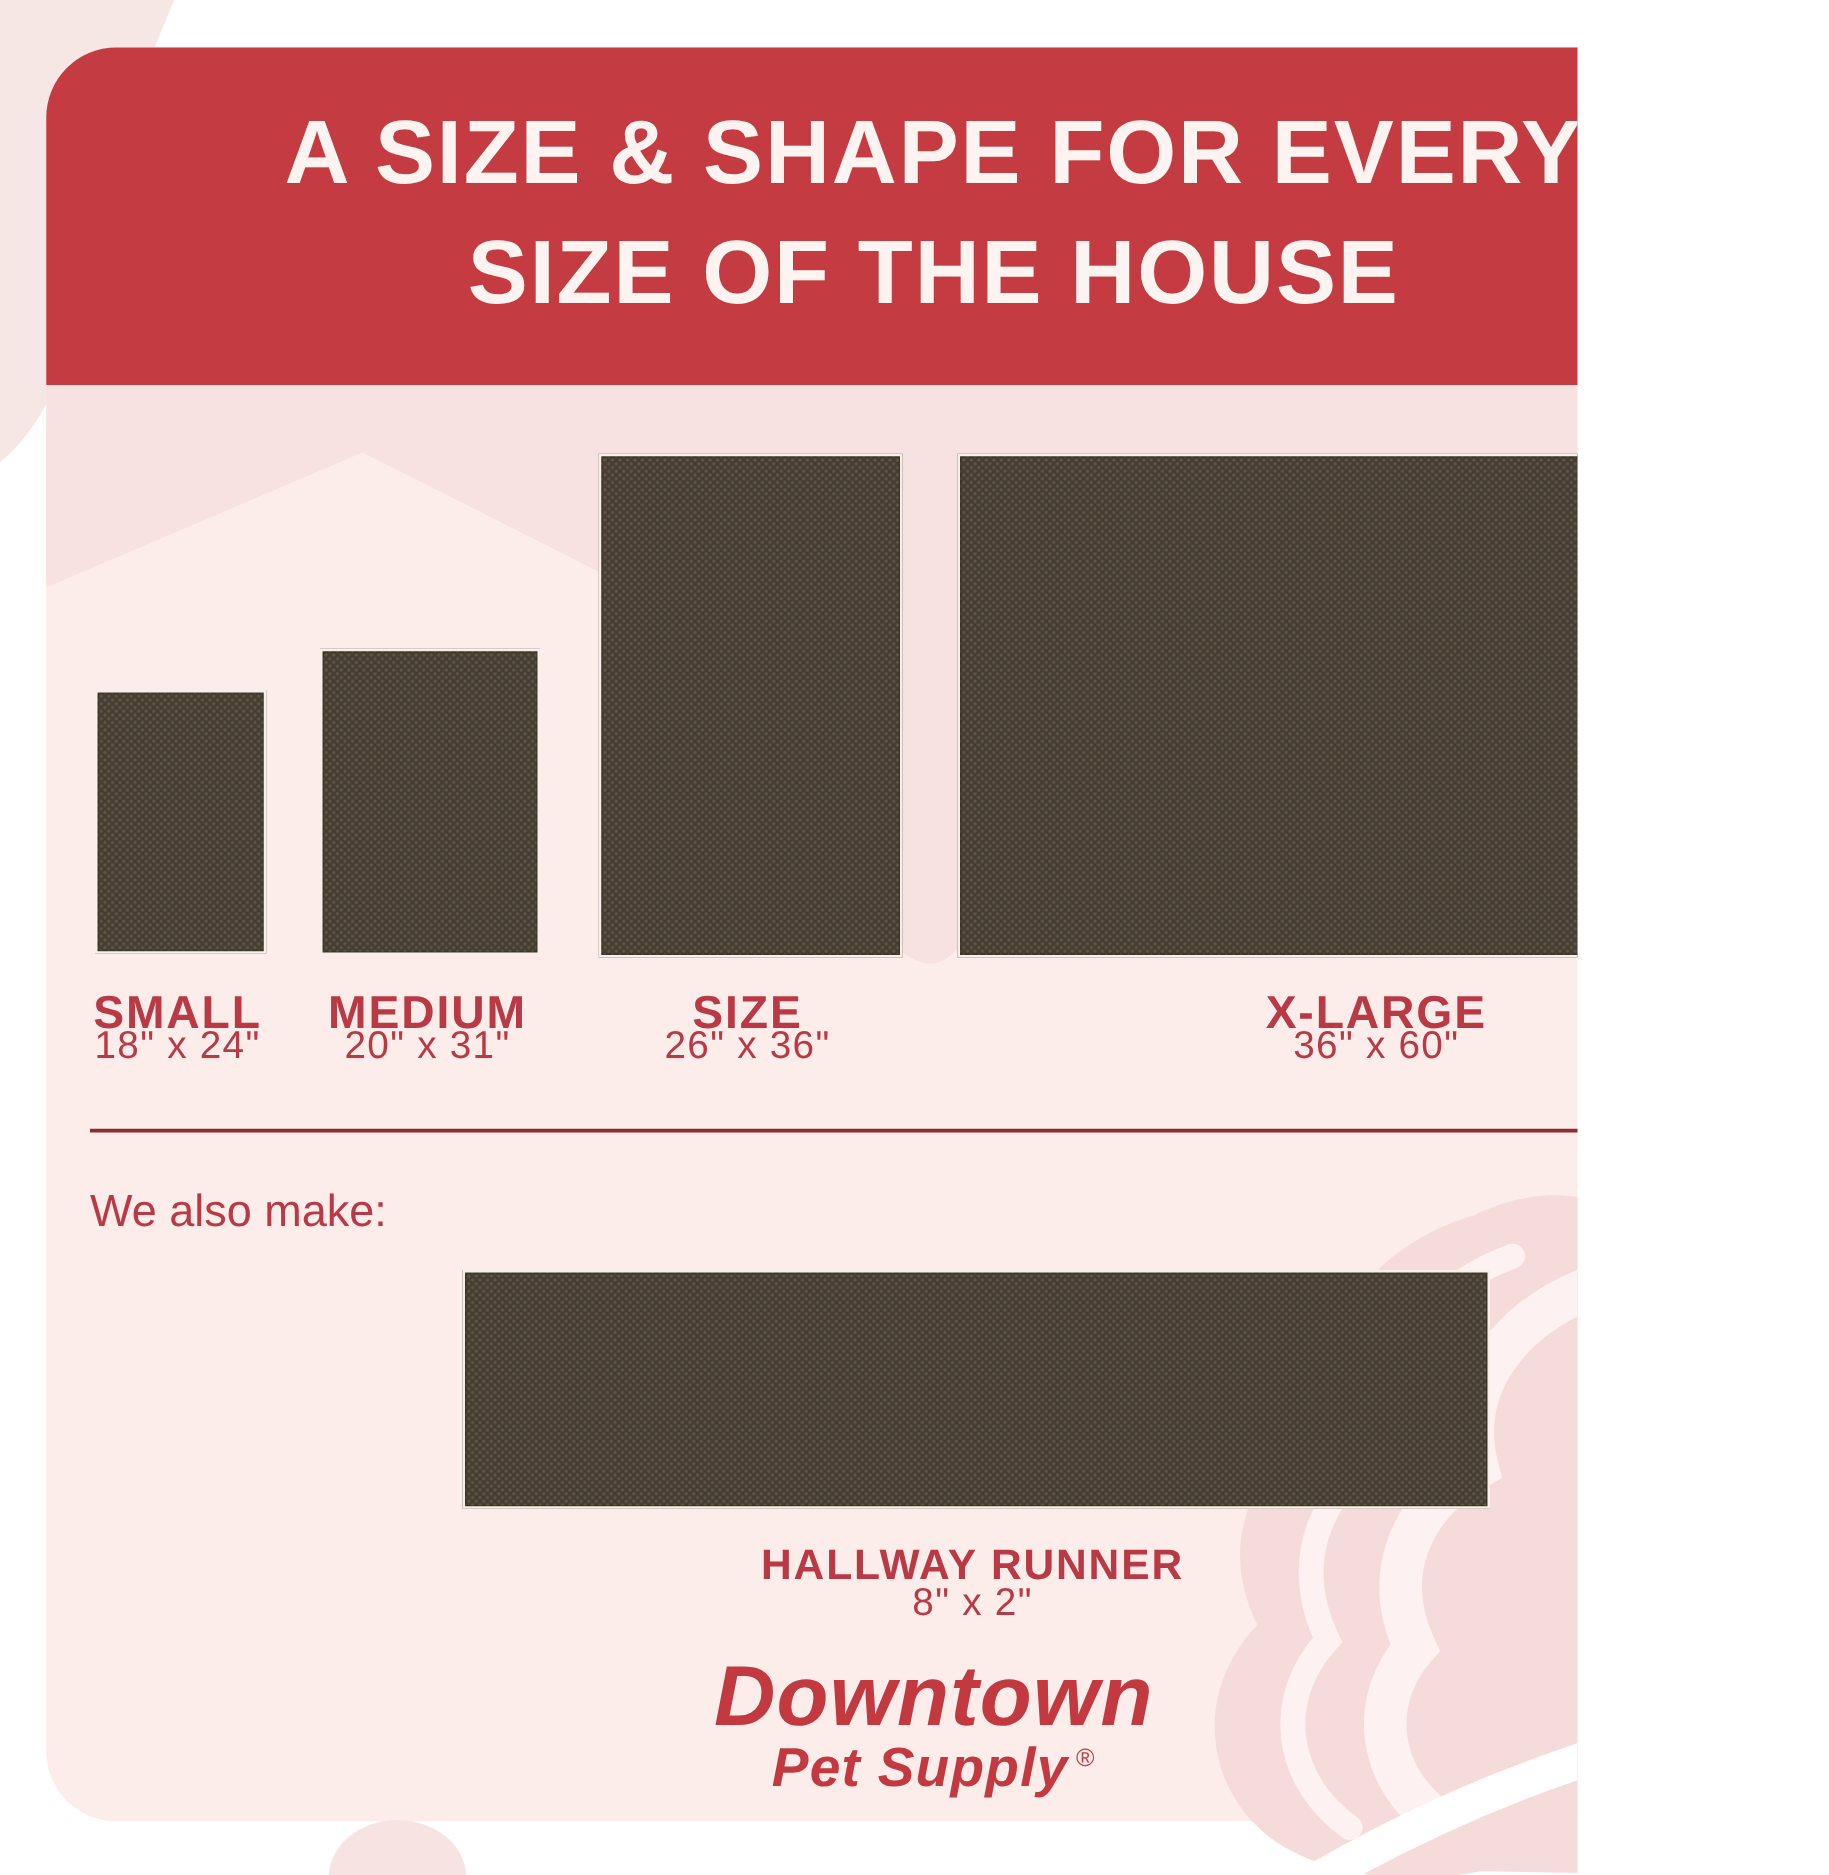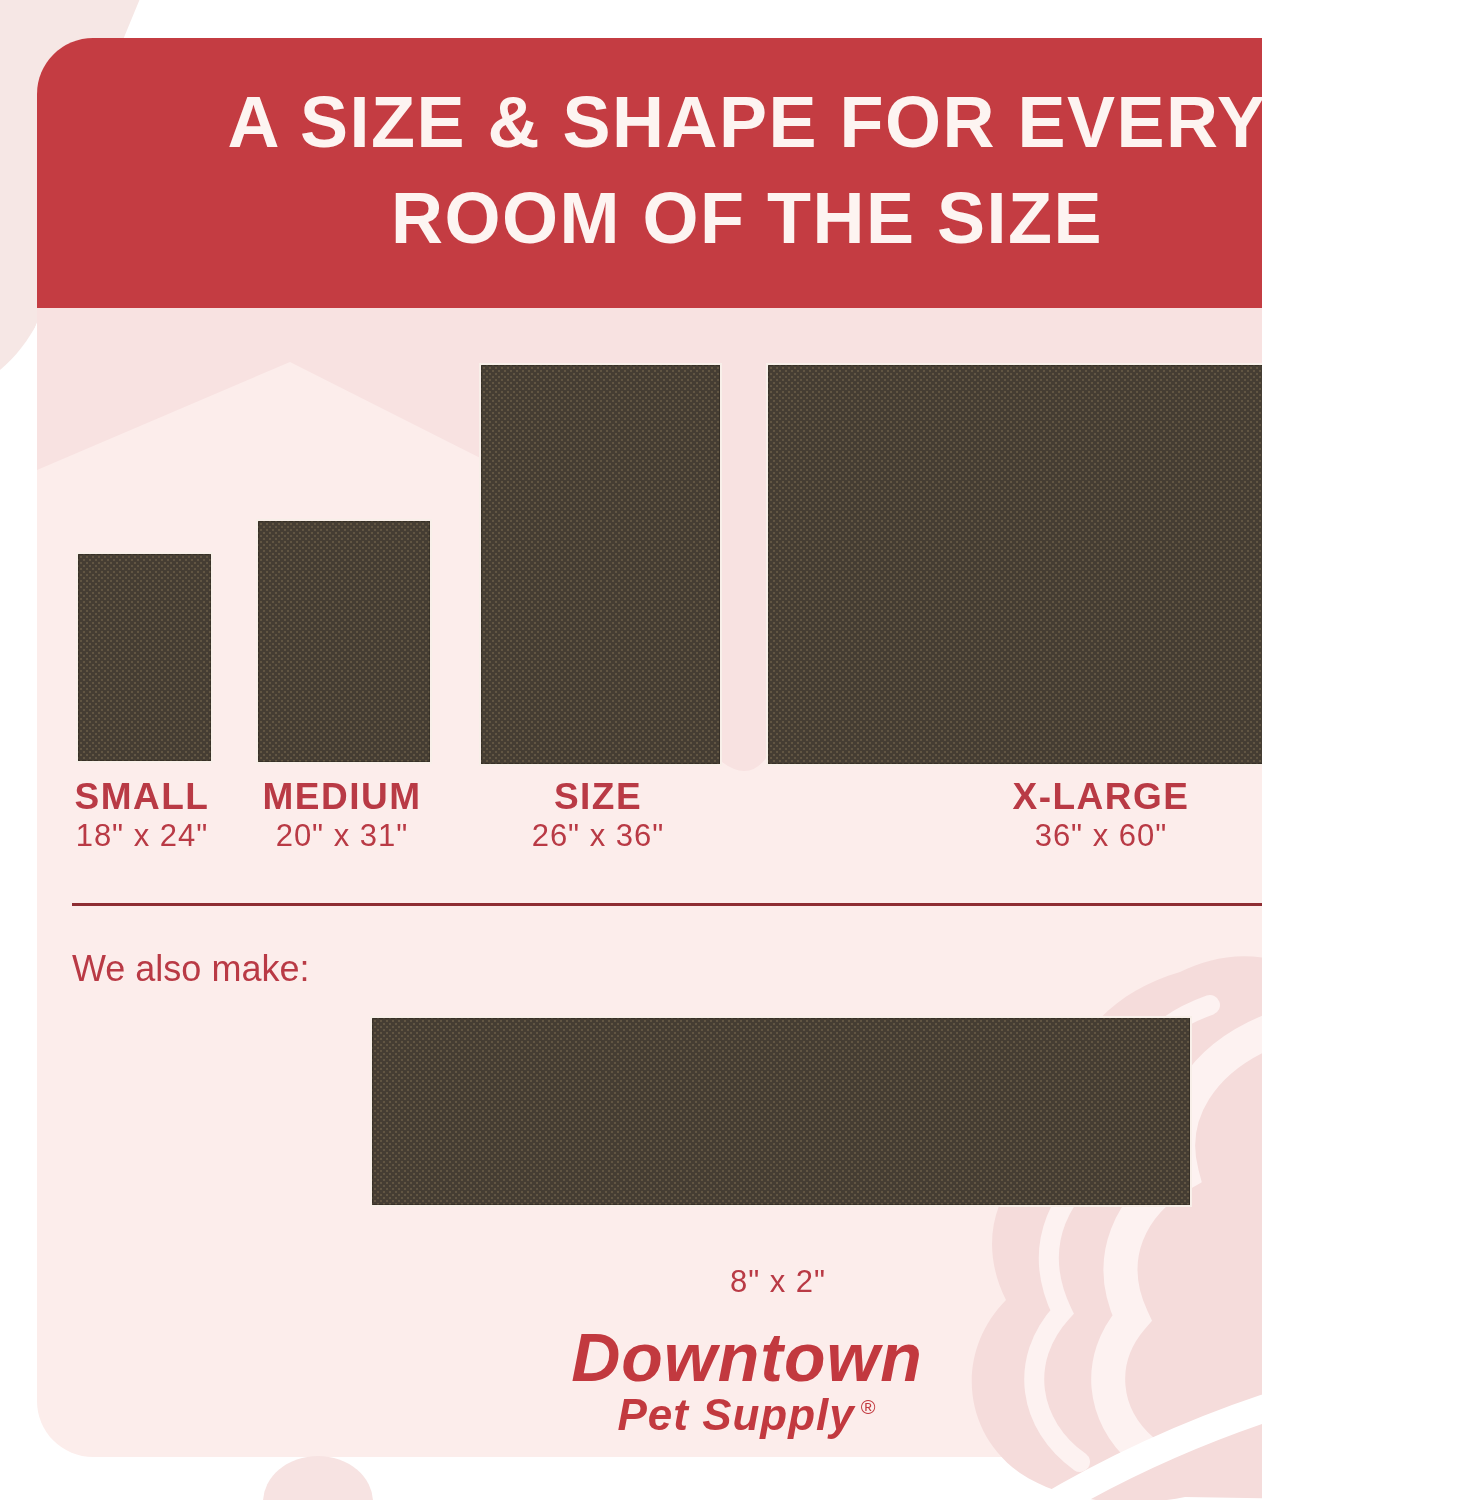--- a/index.html
+++ b/index.html
@@ -46,21 +46,21 @@
   }
   .rug-small {left:76px; top:552px; width:133px;height:207px;}
   .rug-medium{left:256px;top:519px;width:172px;height:241px;}
   .rug-large {left:479px;top:363px;width:239px;height:399px;}
   .rug-xlarge{left:766px;top:363px;width:661px;height:399px;}
   .rug-runner{left:370px;top:1016px;width:818px;height:187px;}
 
   
   .size-name{
     color:#b93a45;font-size:37px;font-weight:bold;letter-spacing:1.5px;
-    text-align:center;z-index:7;
+    text-align:center;z-index:7;margin-top:13px;
   }
   .size-dims{
     color:#b93a45;font-size:31px;font-weight:normal;letter-spacing:1px;
     text-align:center;z-index:7;
   }
   .lab-small-n {left:42px; top:776px;width:200px;}
   .lab-small-d {left:42px; top:818px;width:200px;}
   .lab-medium-n{left:242px;top:776px;width:200px;}
   .lab-medium-d{left:242px;top:818px;width:200px;}
   .lab-large-n {left:498px;top:776px;width:200px;}
@@ -123,41 +123,42 @@
     <path d="M1272,1030 C1202,1058 1166,1114 1182,1174
              C1130,1204 1104,1258 1132,1318
              C1096,1360 1102,1415 1142,1450" fill="none" stroke="#fdf2f1" stroke-width="34" stroke-linecap="round"></path>
     <path d="M1040,1512 C1160,1440 1300,1386 1462,1360" fill="none" stroke="#ffffff" stroke-width="28" stroke-linecap="round"></path>
     <ellipse cx="318" cy="1502" rx="55" ry="46" fill="#f7e3e2"></ellipse>
   </svg>
 
   <div class="abs header-band"></div>
   <div class="abs title content">
     <div>A SIZE &amp; SHAPE FOR EVERY</div>
-    <div>ROOM OF THE SIZE</div>
+    <div>SIZE OF THE HOUSE</div>
   </div>
 
   <div class="abs rug rug-small"></div>
   <div class="abs rug rug-medium"></div>
   <div class="abs rug rug-large"></div>
   <div class="abs rug rug-xlarge"></div>
 
   <div class="abs size-name lab-small-n">SMALL</div>
   <div class="abs size-dims lab-small-d">18" x 24"</div>
   <div class="abs size-name lab-medium-n">MEDIUM</div>
   <div class="abs size-dims lab-medium-d">20" x 31"</div>
   <div class="abs size-name lab-large-n">SIZE</div>
   <div class="abs size-dims lab-large-d">26" x 36"</div>
   <div class="abs size-name lab-xlarge-n">X-LARGE</div>
   <div class="abs size-dims lab-xlarge-d">36" x 60"</div>
 
   <div class="abs divider content"></div>
   <div class="abs also-make content">We also make:</div>
 
   <div class="abs rug rug-runner"></div>
+  <div class="abs size-name lab-runner-n">HALLWAY RUNNER</div>
   <div class="abs size-dims lab-runner-d">8" x 2"</div>
 
   <div class="abs brand-tagline content">
     <span>Pet Supply</span><span class="brand-reg">®</span>
   </div>
   <div class="abs brand-name content">Downtown</div>
 
 </div>
 
 </body></html>

